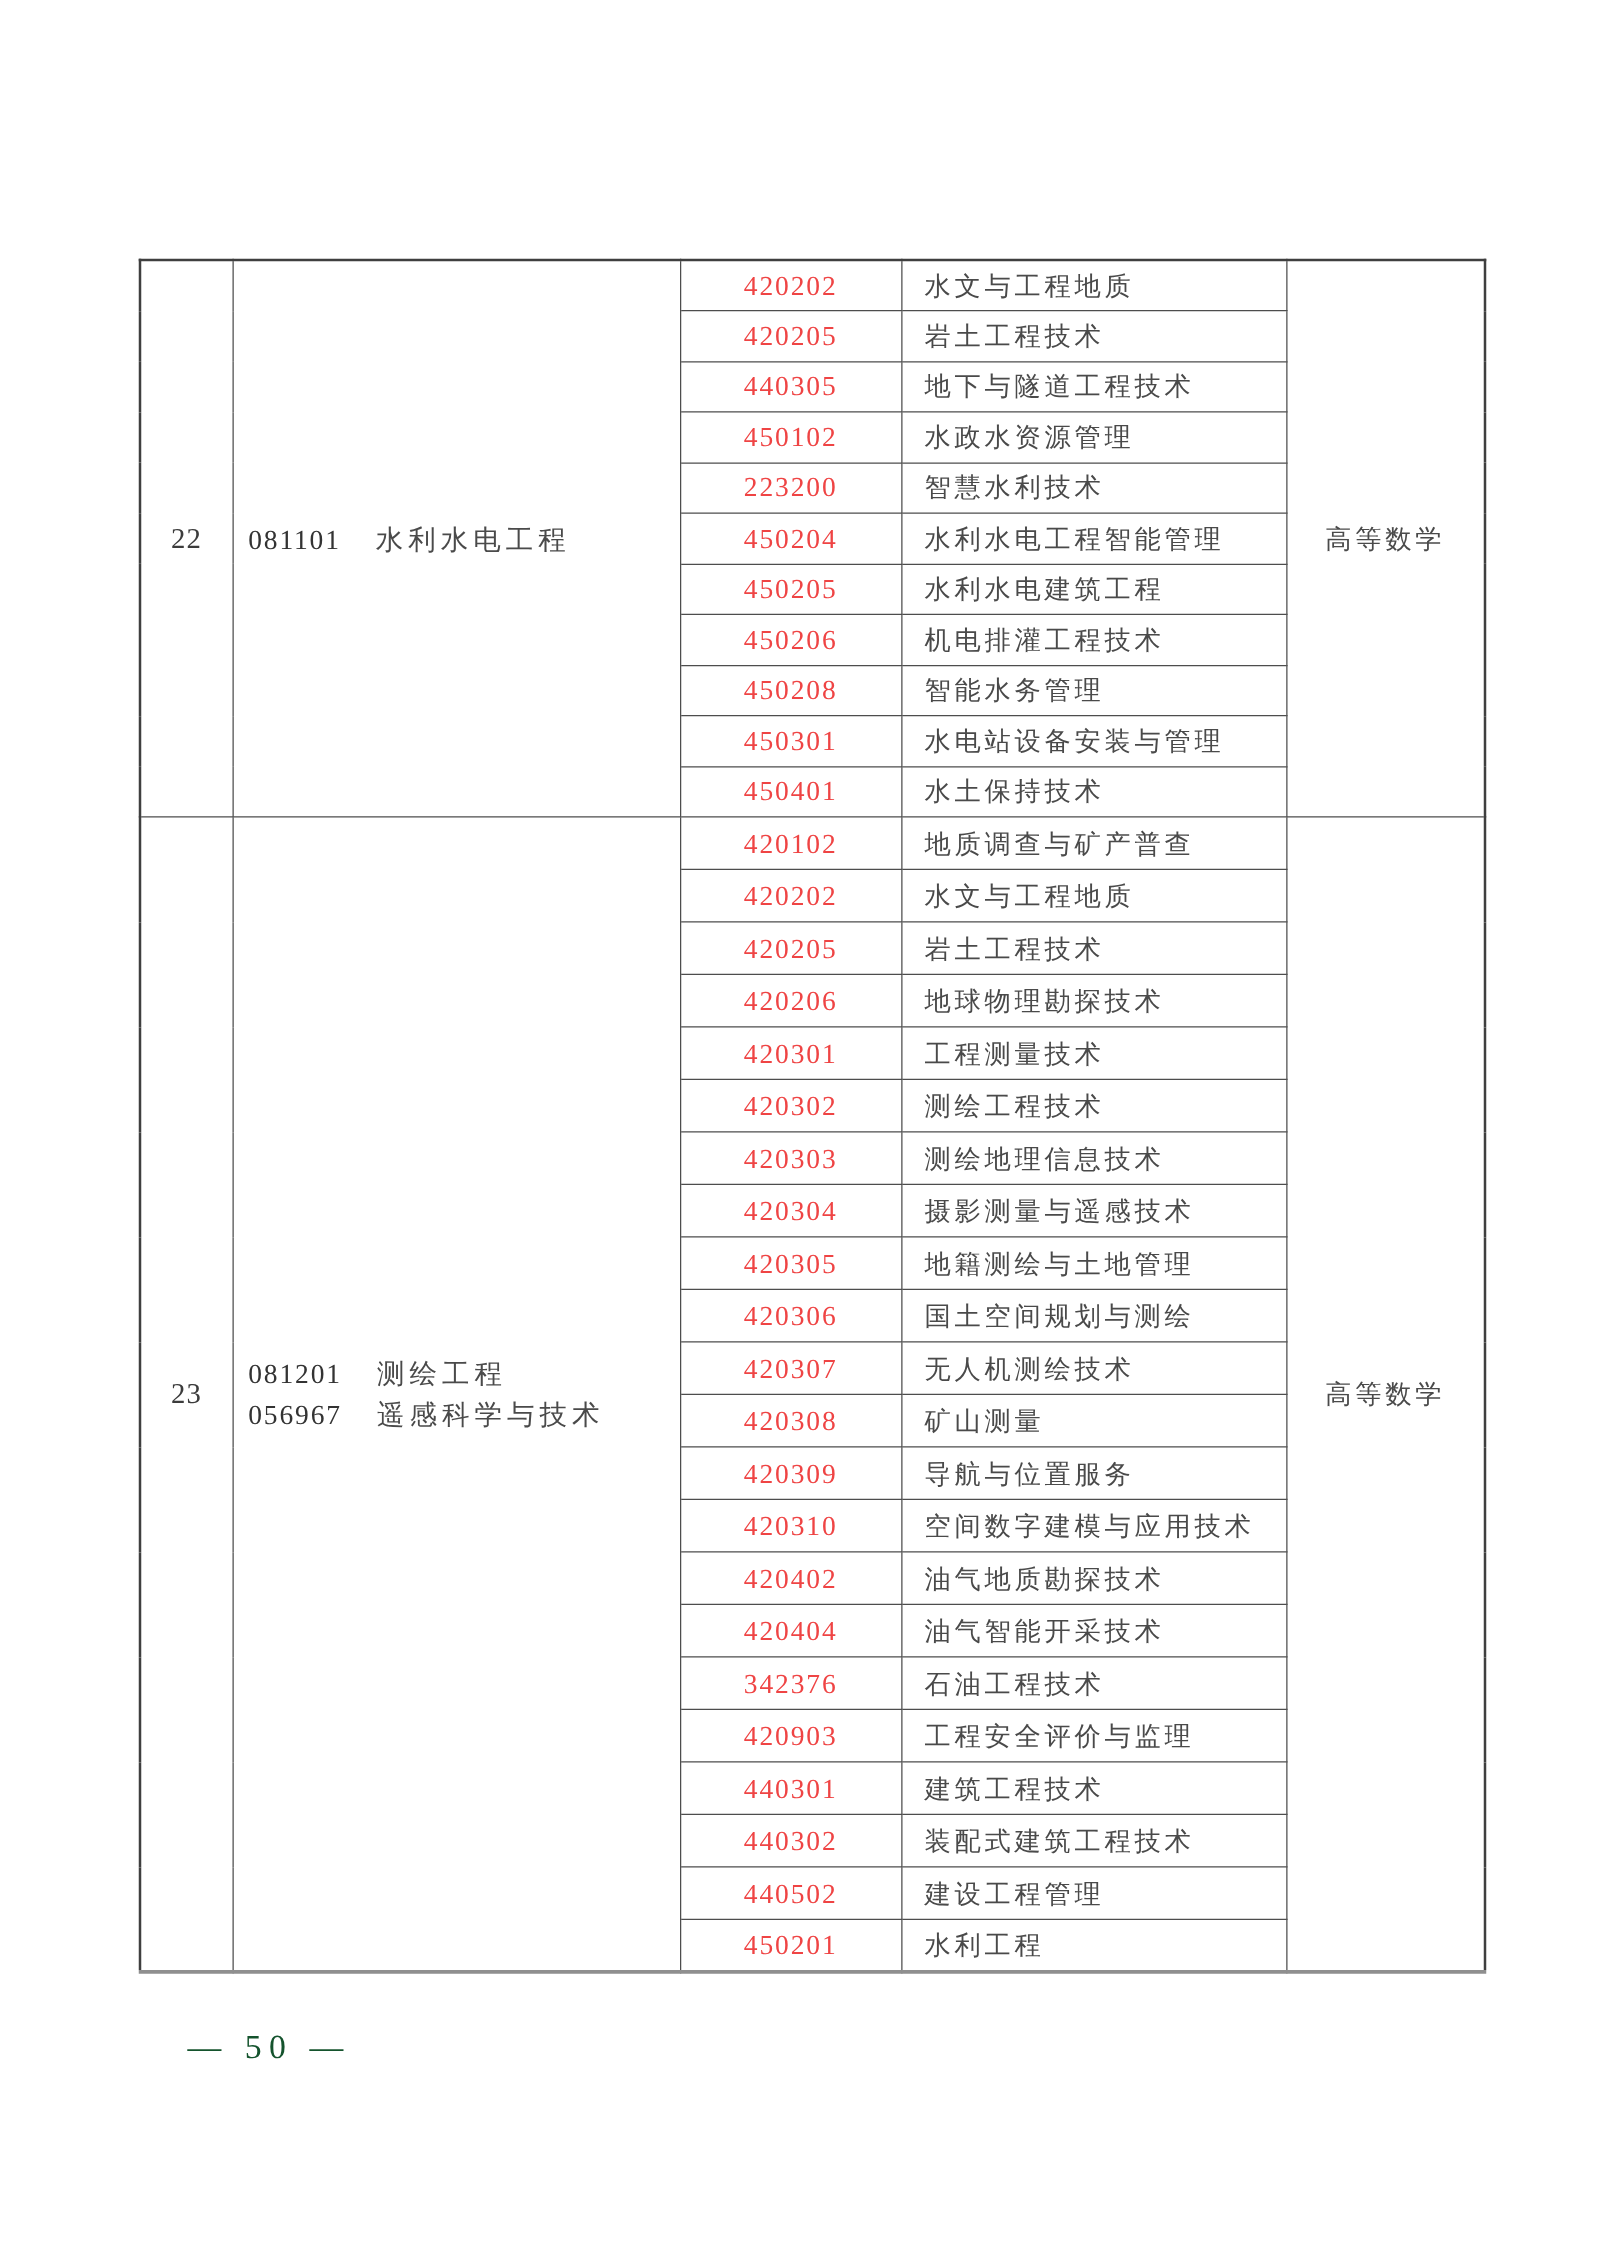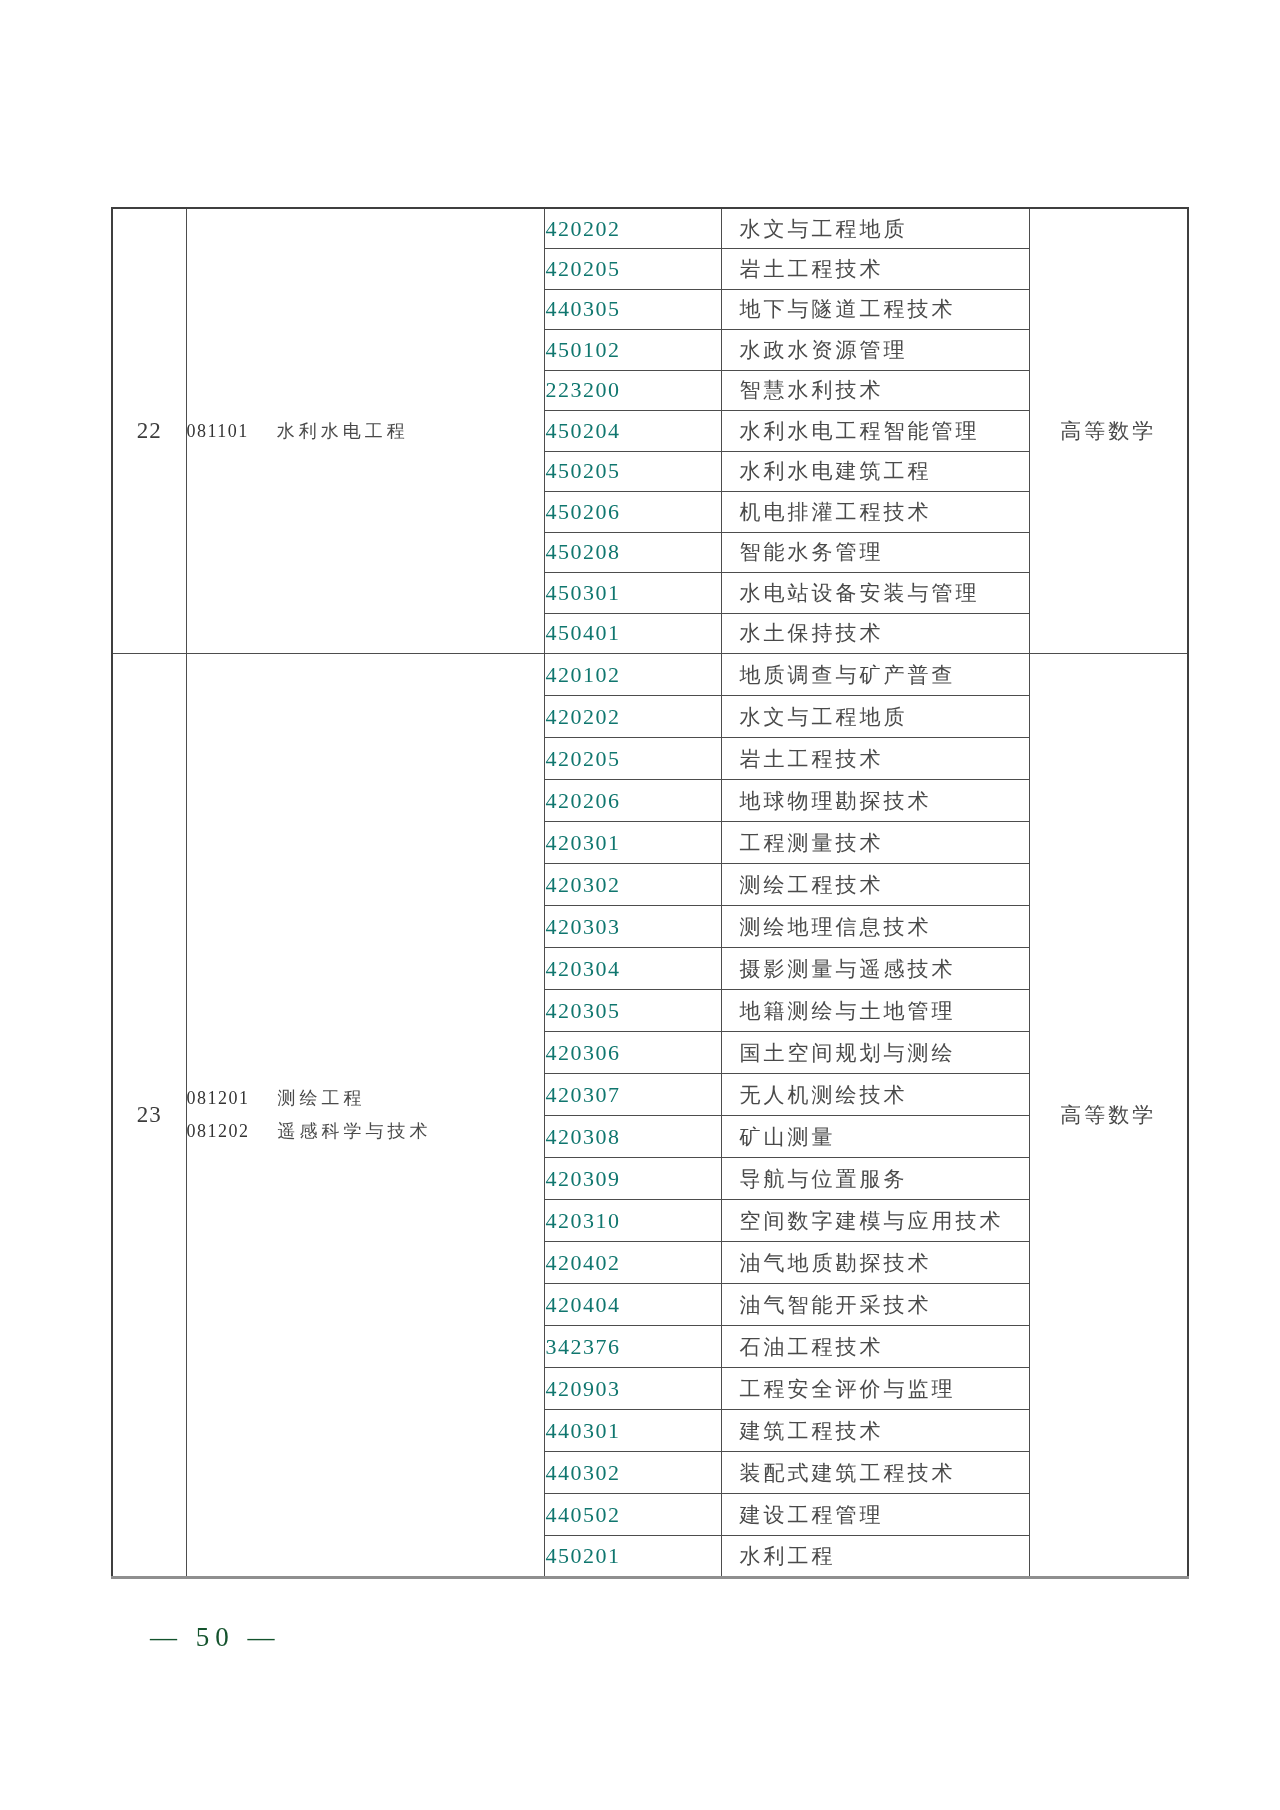--- a/index.html
+++ b/index.html
@@ -34,40 +34,40 @@
   }
   tr.g0 { height: 40.5px; }
   tr.g1 { height: 42px; }
   td.seq {
     text-align: center;
     font-size: 23px;
     letter-spacing: 1px;
     color: #3c3c3c;
   }
   td.major {
-    padding-left: 0;
-    font-size: 18px;
+    padding-left: 12px;
+    font-size: 22px;
   }
   .major-line {
     line-height: 33px;
   }
   .m-code {
     letter-spacing: 1.5px;
     color: #333333;
   }
   .m-name {
     margin-left: 28px;
     letter-spacing: 4px;
     color: #4a4a4a;
   }
   td.code {
-    text-align: left;
+    text-align: center;
     font-size: 22px;
     letter-spacing: 1.5px;
-    color: #0f766e;
+    color: #ef4444;
   }
   td.name {
     padding-left: 18px;
     font-size: 21px;
     letter-spacing: 3px;
     color: #4a4a4a;
   }
   td.subject {
     text-align: center;
     font-size: 21px;
@@ -143,21 +143,21 @@
           <td class="name">水电站设备安装与管理</td>
         </tr>
         <tr class="g0">
           <td class="code">450401</td>
           <td class="name">水土保持技术</td>
         </tr>
         <tr class="g1">
           <td class="seq" rowspan="22">23</td>
           <td class="major" rowspan="22">
             <div class="major-line"><span class="m-code">081201</span><span class="m-name">测绘工程</span></div>
-            <div class="major-line"><span class="m-code">081202</span><span class="m-name">遥感科学与技术</span></div>
+            <div class="major-line"><span class="m-code">056967</span><span class="m-name">遥感科学与技术</span></div>
           </td>
           <td class="code">420102</td>
           <td class="name">地质调查与矿产普查</td>
           <td class="subject" rowspan="22">高等数学</td>
         </tr>
         <tr class="g1">
           <td class="code">420202</td>
           <td class="name">水文与工程地质</td>
         </tr>
         <tr class="g1">

